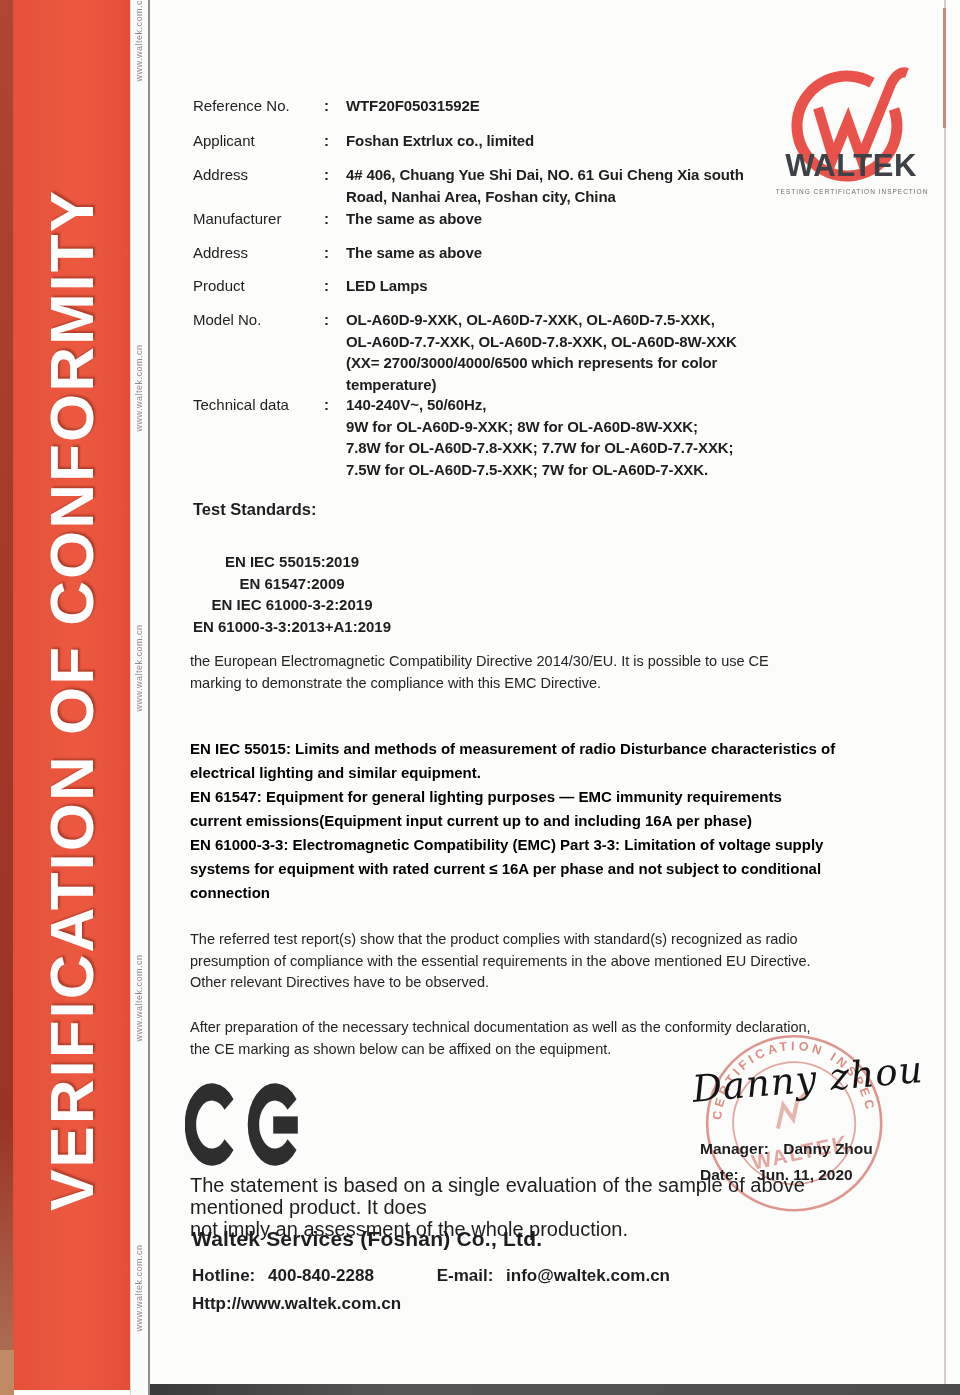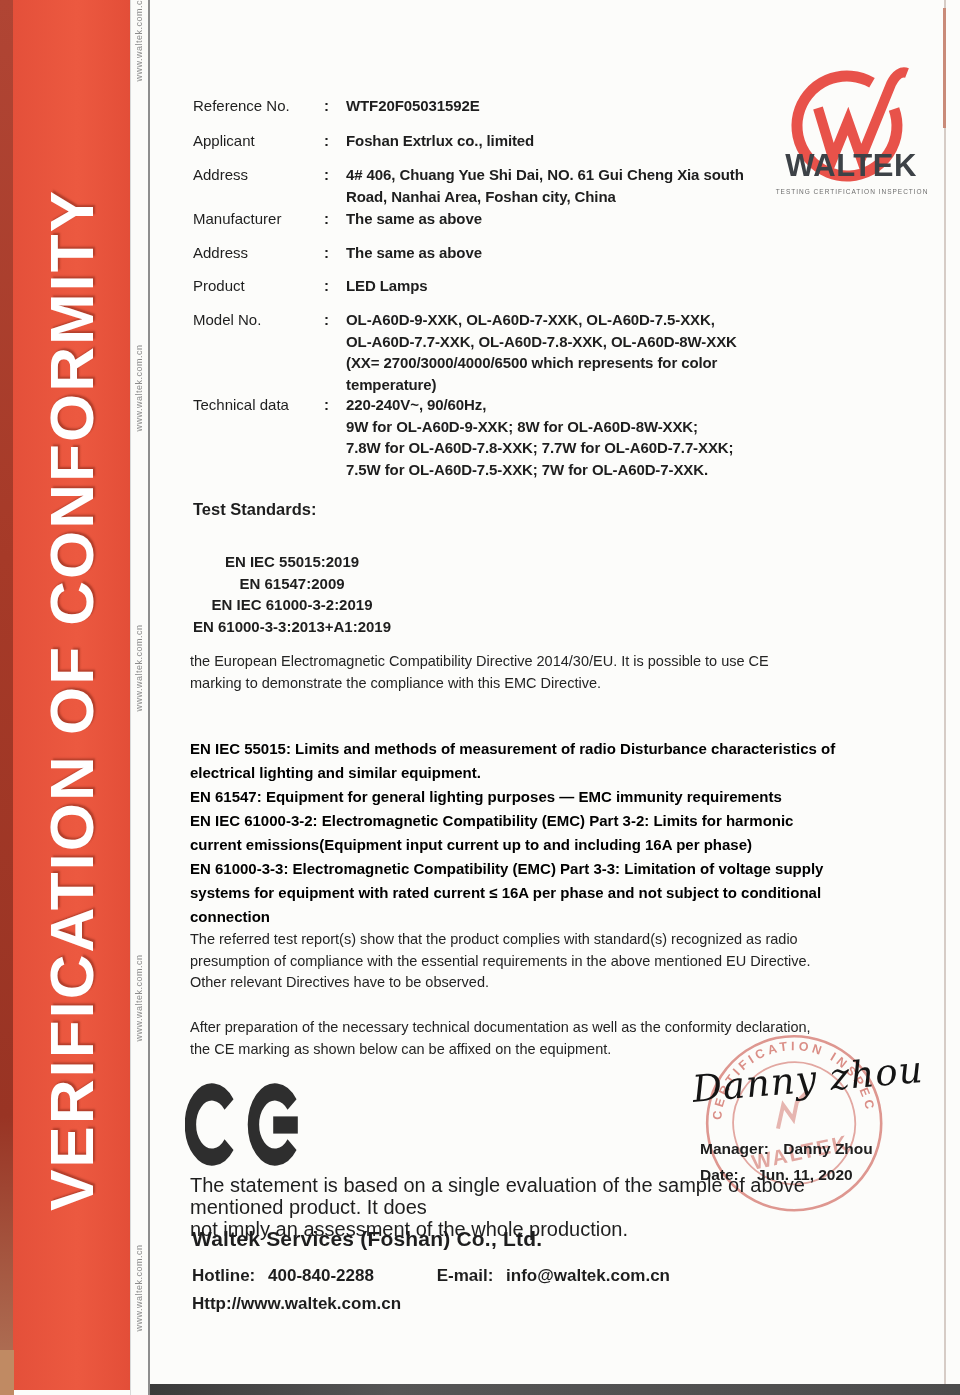--- a/index.html
+++ b/index.html
@@ -134,21 +134,21 @@
         <div>OL-A60D-9-XXK, OL-A60D-7-XXK, OL-A60D-7.5-XXK,</div>
         <div>OL-A60D-7.7-XXK, OL-A60D-7.8-XXK, OL-A60D-8W-XXK</div>
         <div>(XX= 2700/3000/4000/6500 which represents for color</div>
         <div>temperature)</div>
       </span>
   </div>
   <div class="row" style="top:394px">
     <span class="lbl">Technical data</span>
     <span class="col">:</span>
     <span class="val">
-        <div>220-240V~, 90/60Hz,</div>
+        <div>140-240V~, 50/60Hz,</div>
         <div>9W for OL-A60D-9-XXK; 8W for OL-A60D-8W-XXK;</div>
         <div>7.8W for OL-A60D-7.8-XXK; 7.7W for OL-A60D-7.7-XXK;</div>
         <div>7.5W for OL-A60D-7.5-XXK; 7W for OL-A60D-7-XXK.</div>
       </span>
   </div>
 
   <div class="h-standards">Test Standards:</div>
   <div class="std-list">
       <div>EN IEC 55015:2019</div>
       <div>EN 61547:2009</div>
@@ -157,21 +157,20 @@
     </div>
 
   <div class="para" style="top:651px">
       <div>the European Electromagnetic Compatibility Directive 2014/30/EU. It is possible to use CE</div>
       <div>marking to demonstrate the compliance with this EMC Directive.</div>
     </div>
   <div class="para bold" style="top:737px">
       <div>EN IEC 55015: Limits and methods of measurement of radio Disturbance characteristics of</div>
       <div>electrical lighting and similar equipment.</div>
       <div>EN 61547: Equipment for general lighting purposes — EMC immunity requirements</div>
-      <div>EN IEC 61000-3-2: Electromagnetic Compatibility (EMC) Part 3-2: Limits for harmonic</div>
       <div>current emissions(Equipment input current up to and including 16A per phase)</div>
       <div>EN 61000-3-3: Electromagnetic Compatibility (EMC) Part 3-3: Limitation of voltage supply</div>
       <div>systems for equipment with rated current ≤ 16A per phase and not subject to conditional</div>
       <div>connection</div>
     </div>
   <div class="para" style="top:929px">
       <div>The referred test report(s) show that the product complies with standard(s) recognized as radio</div>
       <div>presumption of compliance with the essential requirements in the above mentioned EU Directive.</div>
       <div>Other relevant Directives have to be observed.</div>
     </div>

